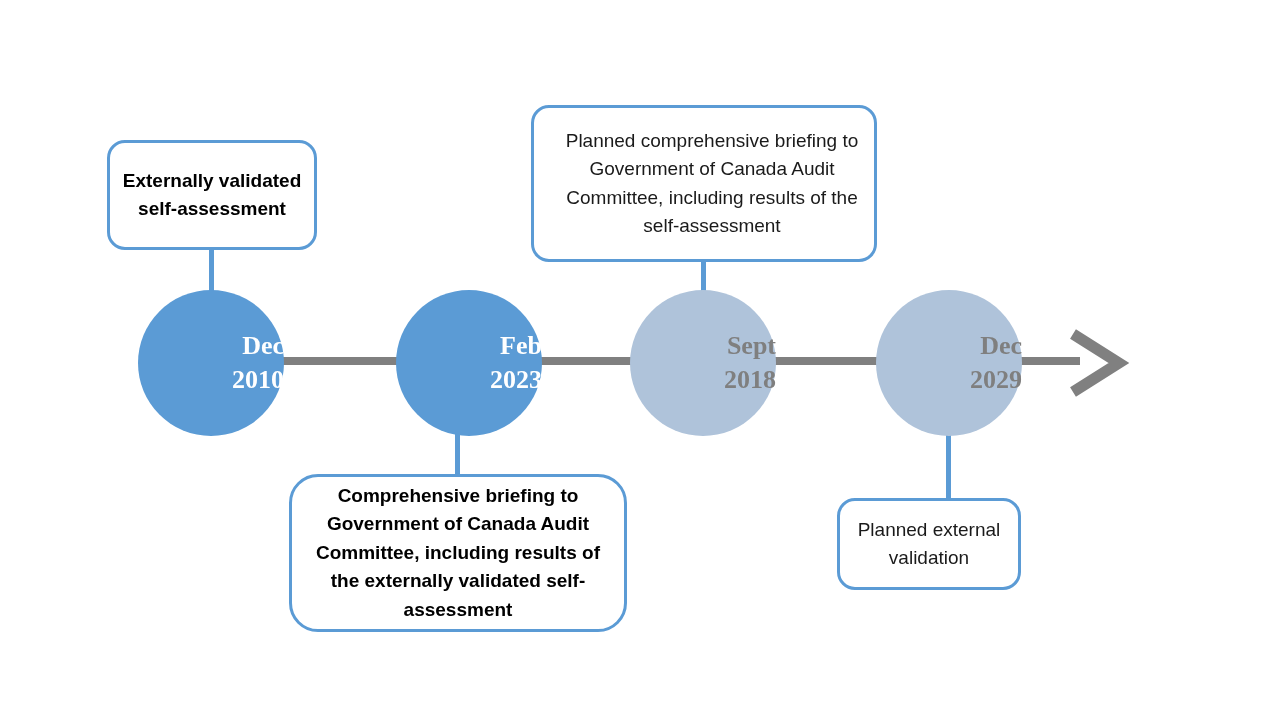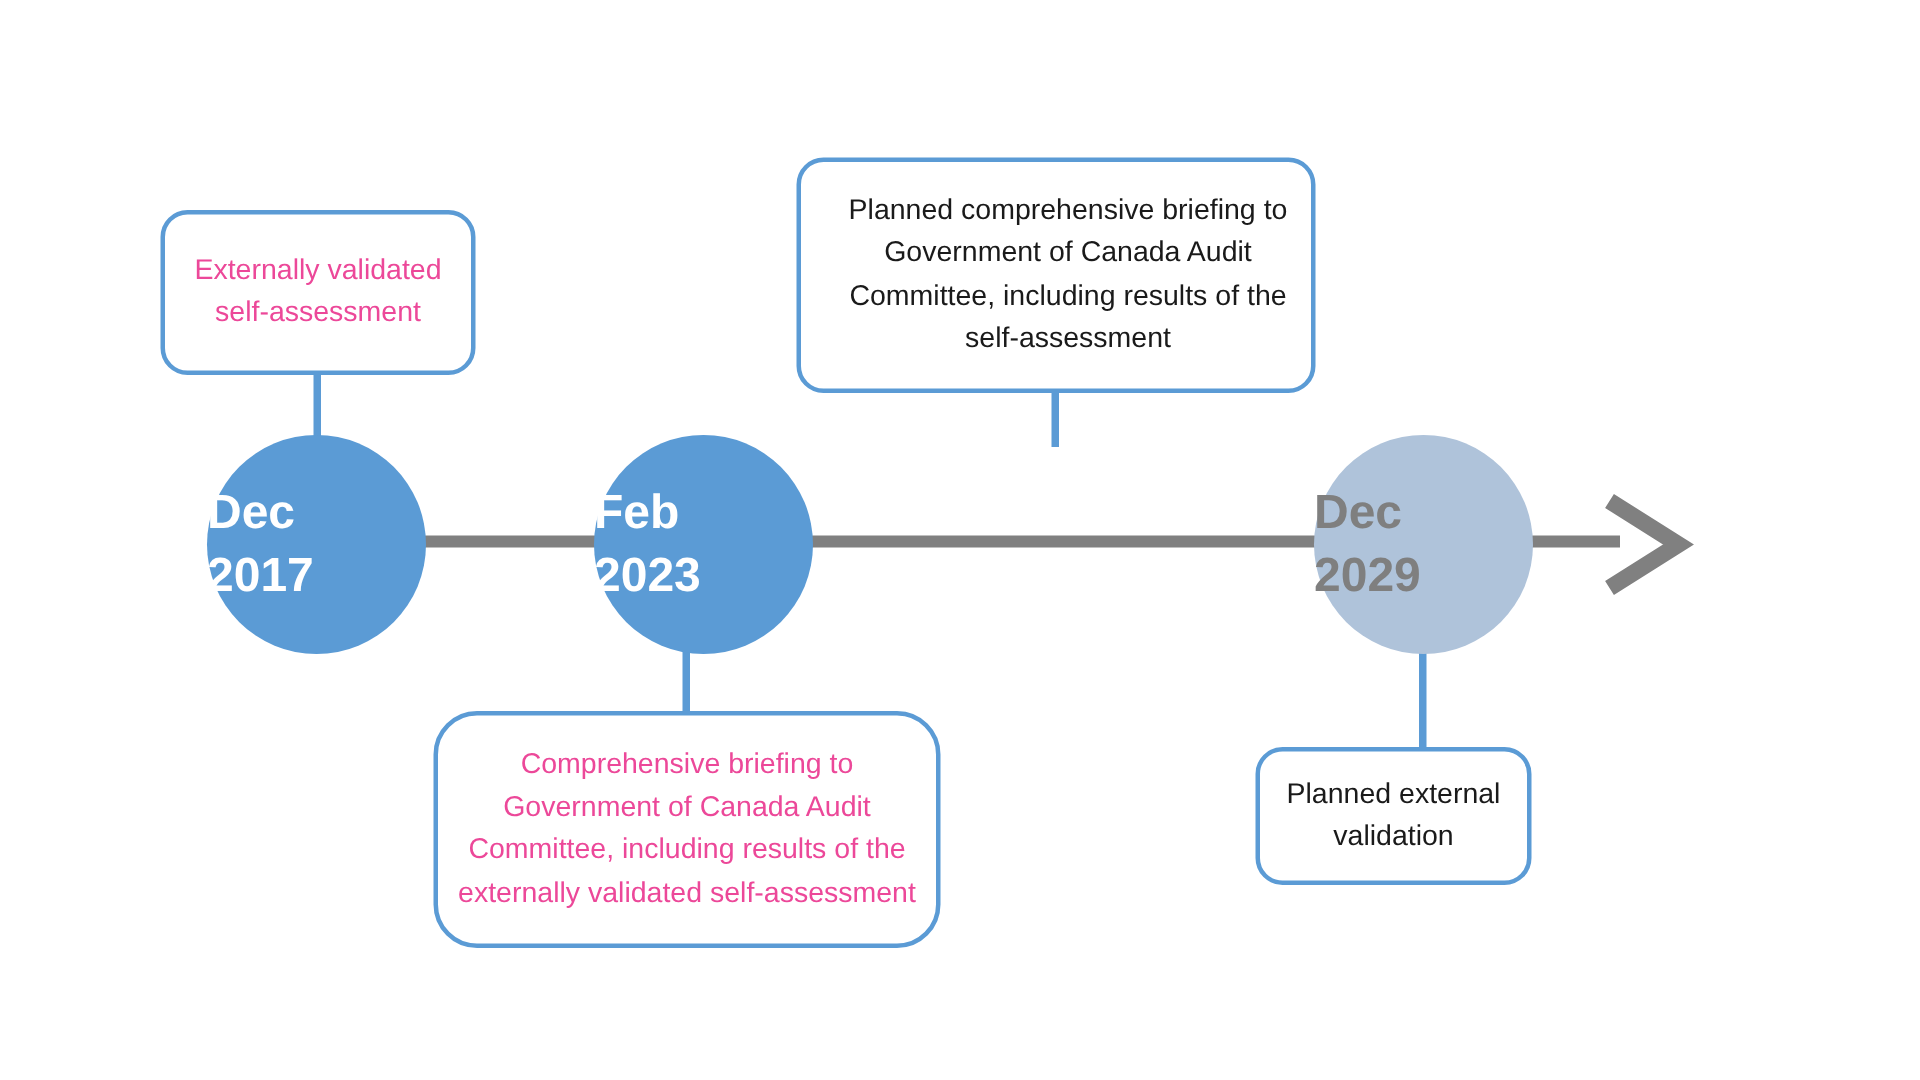--- a/index.html
+++ b/index.html
@@ -43,27 +43,28 @@
 
   
   .circle {
     position: absolute;
     top: 290px;
     width: 146px;
     height: 146px;
     border-radius: 50%;
     display: flex;
     flex-direction: column;
-    align-items: flex-start;
+    align-items: flex-end;
     justify-content: center;
     z-index: 2;
     font-weight: bold;
-    font-size: 32px;
+    font-size: 26px;
     line-height: 1.3;
     text-align: center;
+    font-family: Liberation Serif, serif;
   }
   .circle.completed { background: #5B9BD5; color: #ffffff; }
   .circle.planned   { background: #AFC3DA; color: #7F7F7F; }
   .circle-0 { left: 138px; }
   .circle-1 { left: 396px; }
   .circle-2 { left: 630px; }
   .circle-3 { left: 876px; }
 
   
   .callout {
@@ -74,21 +75,21 @@
     background: #ffffff;
     display: flex;
     align-items: center;
     justify-content: center;
     text-align: center;
     font-size: 19px;
     line-height: 1.5;
     padding: 6px 12px;
     z-index: 2;
   }
-  .callout.gray-text { color: #ec4899; }
+  .callout.gray-text { color: #000000; font-weight: bold; }
   .callout.dark-text { color: #1A1A1A; }
   .callout-0 { left: 107px; top: 140px; width: 210px; height: 110px; }
   .callout-1 { left: 289px; top: 474px; width: 338px; height: 158px; border-radius: 29px; }
   .callout-2 { left: 531px; top: 105px; width: 346px; height: 157px; padding-left: 28px; }
   .callout-3 { left: 837px; top: 498px; width: 184px; height: 92px; }
 </style>
 </head>
 <body>
 
 <div class="canvas">
@@ -100,25 +101,29 @@
     </svg>
   </div>
 
   <div class="connector conn-0"></div>
   <div class="connector conn-1"></div>
   <div class="connector conn-2"></div>
   <div class="connector conn-3"></div>
 
   <div class="circle completed circle-0">
     <span>Dec</span>
-    <span>2017</span>
+    <span>2010</span>
   </div>
   <div class="circle completed circle-1">
     <span>Feb</span>
     <span>2023</span>
+  </div>
+  <div class="circle planned circle-2">
+    <span>Sept</span>
+    <span>2018</span>
   </div>
   <div class="circle planned circle-3">
     <span>Dec</span>
     <span>2029</span>
   </div>
 
   <div class="callout gray-text callout-0">
     <span>Externally validated self-assessment</span>
   </div>
   <div class="callout gray-text callout-1">

